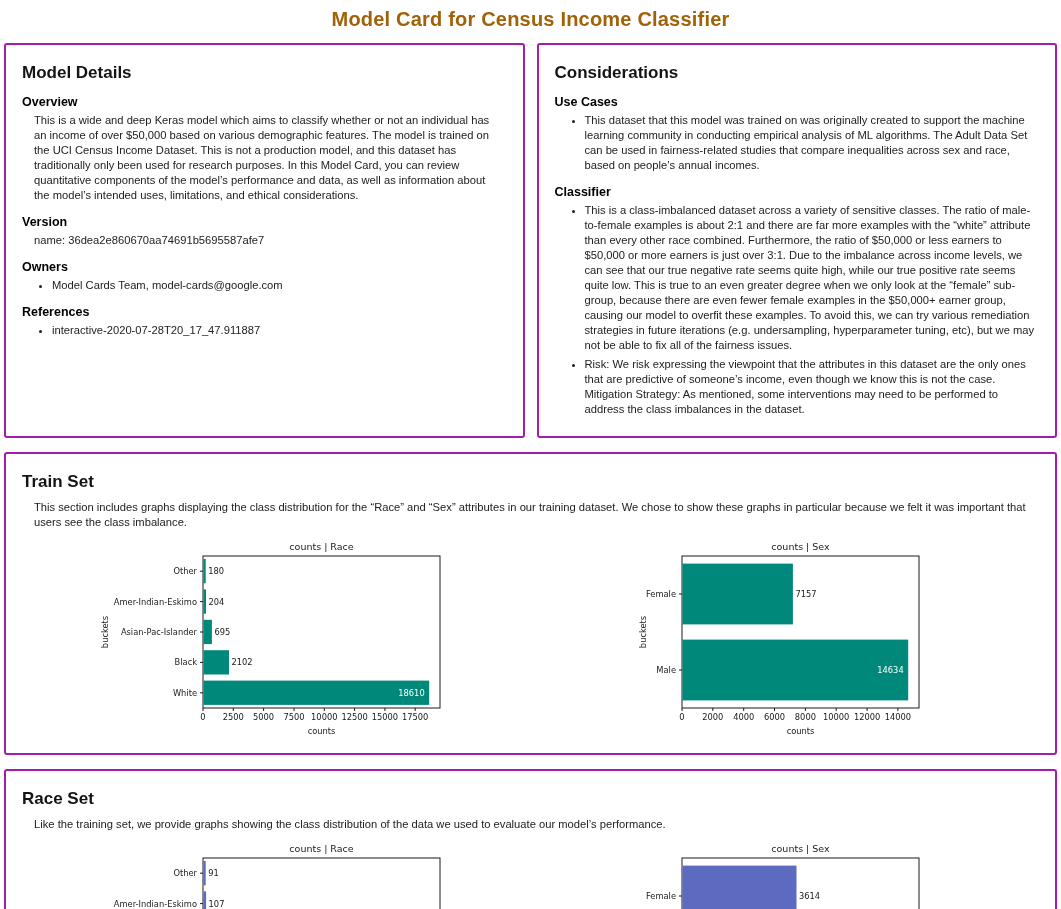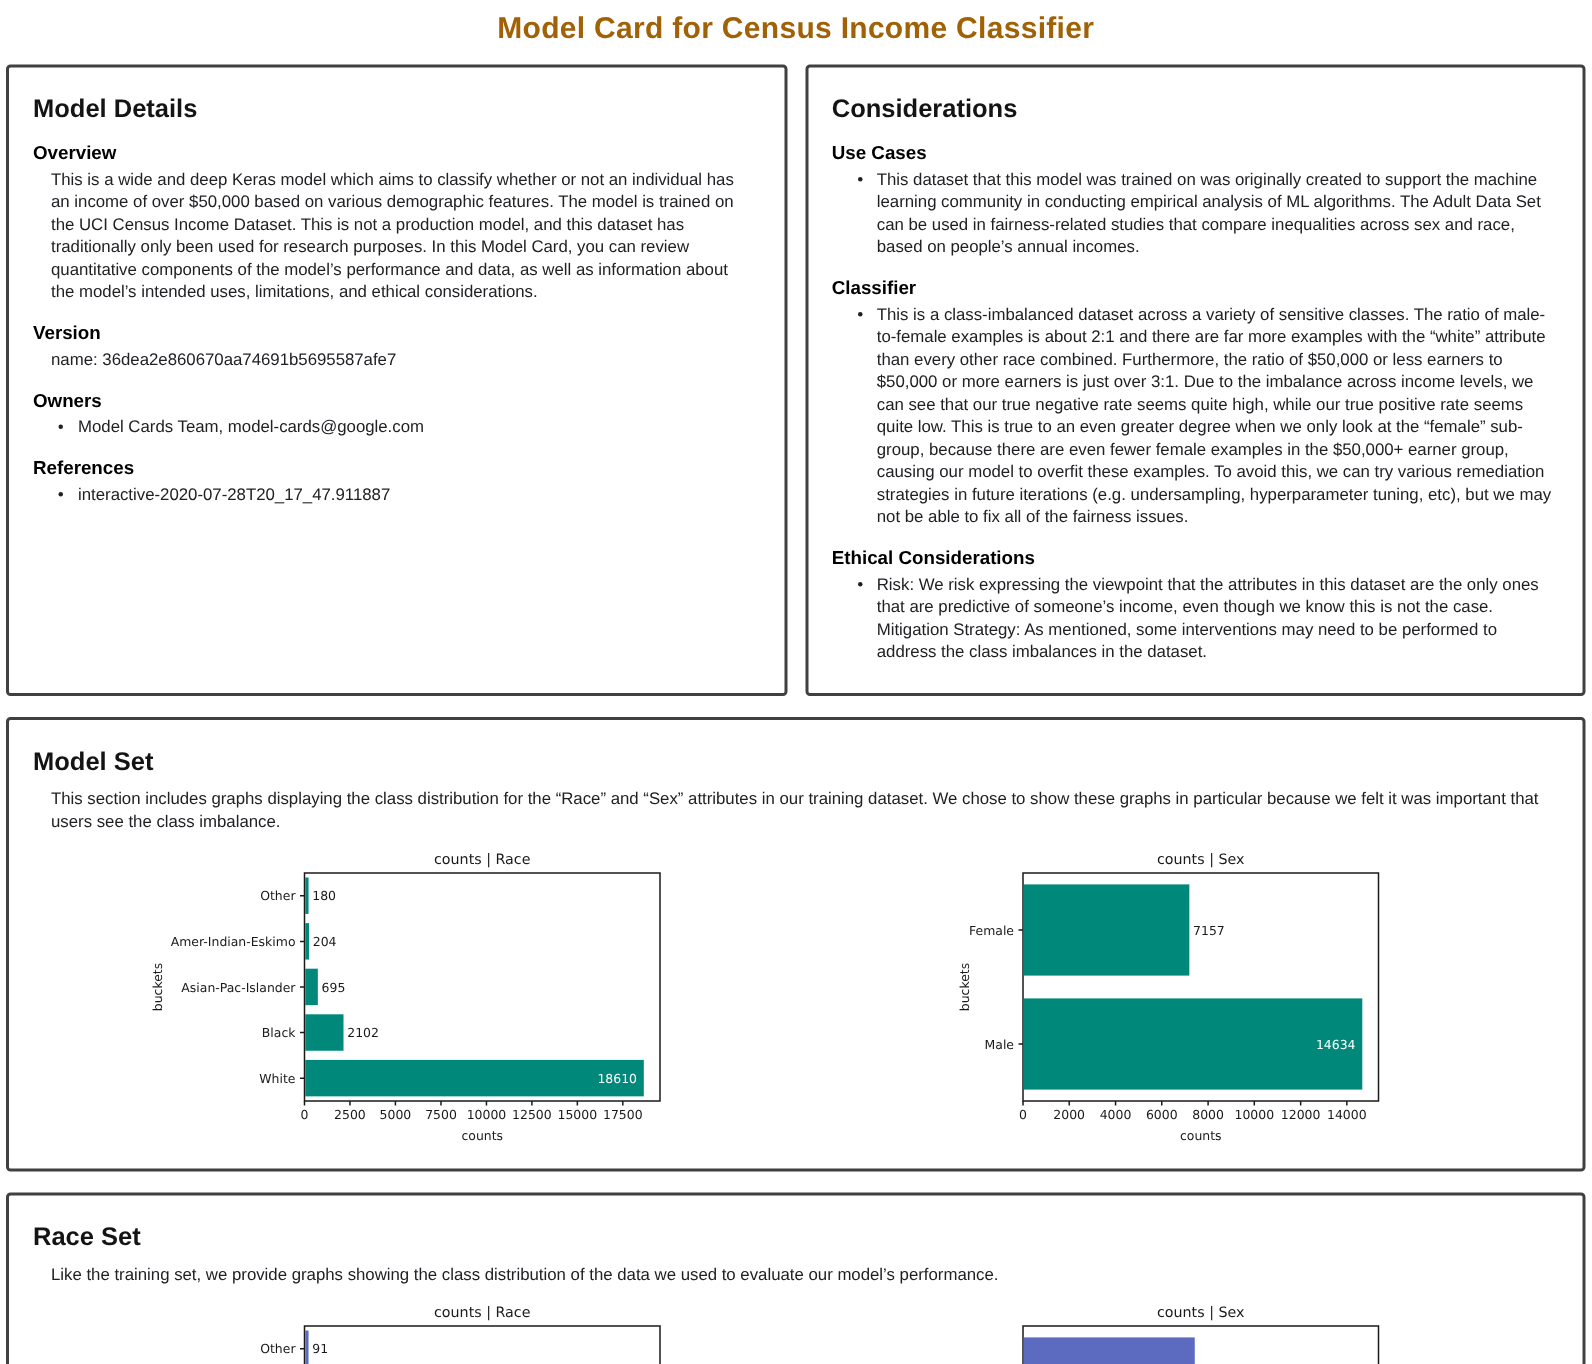--- a/index.html
+++ b/index.html
@@ -1,20 +1,20 @@
 <!DOCTYPE html>
 <html><head>
 <meta charset="utf-8">
 <style>
   html,body{margin:0;padding:0;background:#ffffff;}
   body{width:1061px;font-family:"Liberation Sans",sans-serif;color:#202124;}
   .page{padding:2px 3px 6px;}
   .main-title{font-size:20px;font-weight:bold;text-align:center;margin:6px 0 12px;color:#a16207;letter-spacing:.2px;}
   .row{display:flex;gap:12px;margin:0 1px 14px;}
-  .card{background:#fff;border:2px solid #404040;border-radius:3px;padding:14px 16px 16px;box-sizing:border-box;}
+  .card{background:#fff;border:2px solid #a21caf;border-radius:3px;padding:14px 16px 16px;box-sizing:border-box;}
   .row .card{flex:1 1 0;}
   .card.wide{margin:0 1px 14px;}
   h2{font-size:17px;margin:4px 0 8px;color:#141414;}
   h3{font-size:12.5px;margin:12px 0 4px;color:#000000;}
   p{font-size:11.2px;margin:2px 12px;line-height:1.34;}
   ul{margin:4px 0 2px;padding-left:30px;}
   li{font-size:11.2px;line-height:1.34;margin:0 0 3px;white-space:pre-line;}
   .desc{margin-top:4px;}
   .charts-row{display:flex;margin-top:10px;}
   .chart-slot{flex:1 1 0;display:flex;justify-content:center;align-items:center;}
@@ -48,31 +48,30 @@
     <section class="card">
       <h2>Considerations</h2>
       <h3>Use Cases</h3>
       <ul>
         <li>This dataset that this model was trained on was originally created to support the machine learning community in conducting empirical analysis of ML algorithms. The Adult Data Set can be used in fairness-related studies that compare inequalities across sex and race, based on people’s annual incomes.</li>
       </ul>
       <h3>Classifier</h3>
       <ul>
         <li>This is a class-imbalanced dataset across a variety of sensitive classes. The ratio of male-to-female examples is about 2:1 and there are far more examples with the “white” attribute than every other race combined. Furthermore, the ratio of $50,000 or less earners to $50,000 or more earners is just over 3:1. Due to the imbalance across income levels, we can see that our true negative rate seems quite high, while our true positive rate seems quite low. This is true to an even greater degree when we only look at the “female” sub-group, because there are even fewer female examples in the $50,000+ earner group, causing our model to overfit these examples. To avoid this, we can try various remediation strategies in future iterations (e.g. undersampling, hyperparameter tuning, etc), but we may not be able to fix all of the fairness issues.</li>
       </ul>
-      <h3>Ethical Considerations</h3>
       <ul>
         <li>Risk: We risk expressing the viewpoint that the attributes in this dataset are the only ones that are predictive of someone’s income, even though we know this is not the case.
 Mitigation Strategy: As mentioned, some interventions may need to be performed to address the class imbalances in the dataset.</li>
       </ul>
     </section>
 
   </div>
 
   <section class="card wide">
-    <h2>Model Set</h2>
+    <h2>Train Set</h2>
     <p class="desc">This section includes graphs displaying the class distribution for the “Race” and “Sex” attributes in our training dataset. We chose to show these graphs in particular because we felt it was important that users see the class imbalance.</p>
     <div class="charts-row">
       <div class="chart-slot">
         <div class="chart">
             <svg width="355" height="197" xmlns="http://www.w3.org/2000/svg" font-family="DejaVu Sans, sans-serif">
               <text x="222.5" y="10" text-anchor="middle" font-size="9.5" fill="#1a1a1a">counts | Race</text>
               <rect x="104" y="16" width="237" height="152" fill="none" stroke="#1a1a1a" stroke-width="1"></rect>
               <rect x="104.5" y="19.0" width="2.2" height="24.3" fill="#00897b"></rect>
               <line x1="101" x2="104" y1="31.2" y2="31.2" stroke="#1a1a1a" stroke-width="1"></line>
               <text x="98" y="34.2" text-anchor="end" font-size="8.3" fill="#1a1a1a">Other</text>

